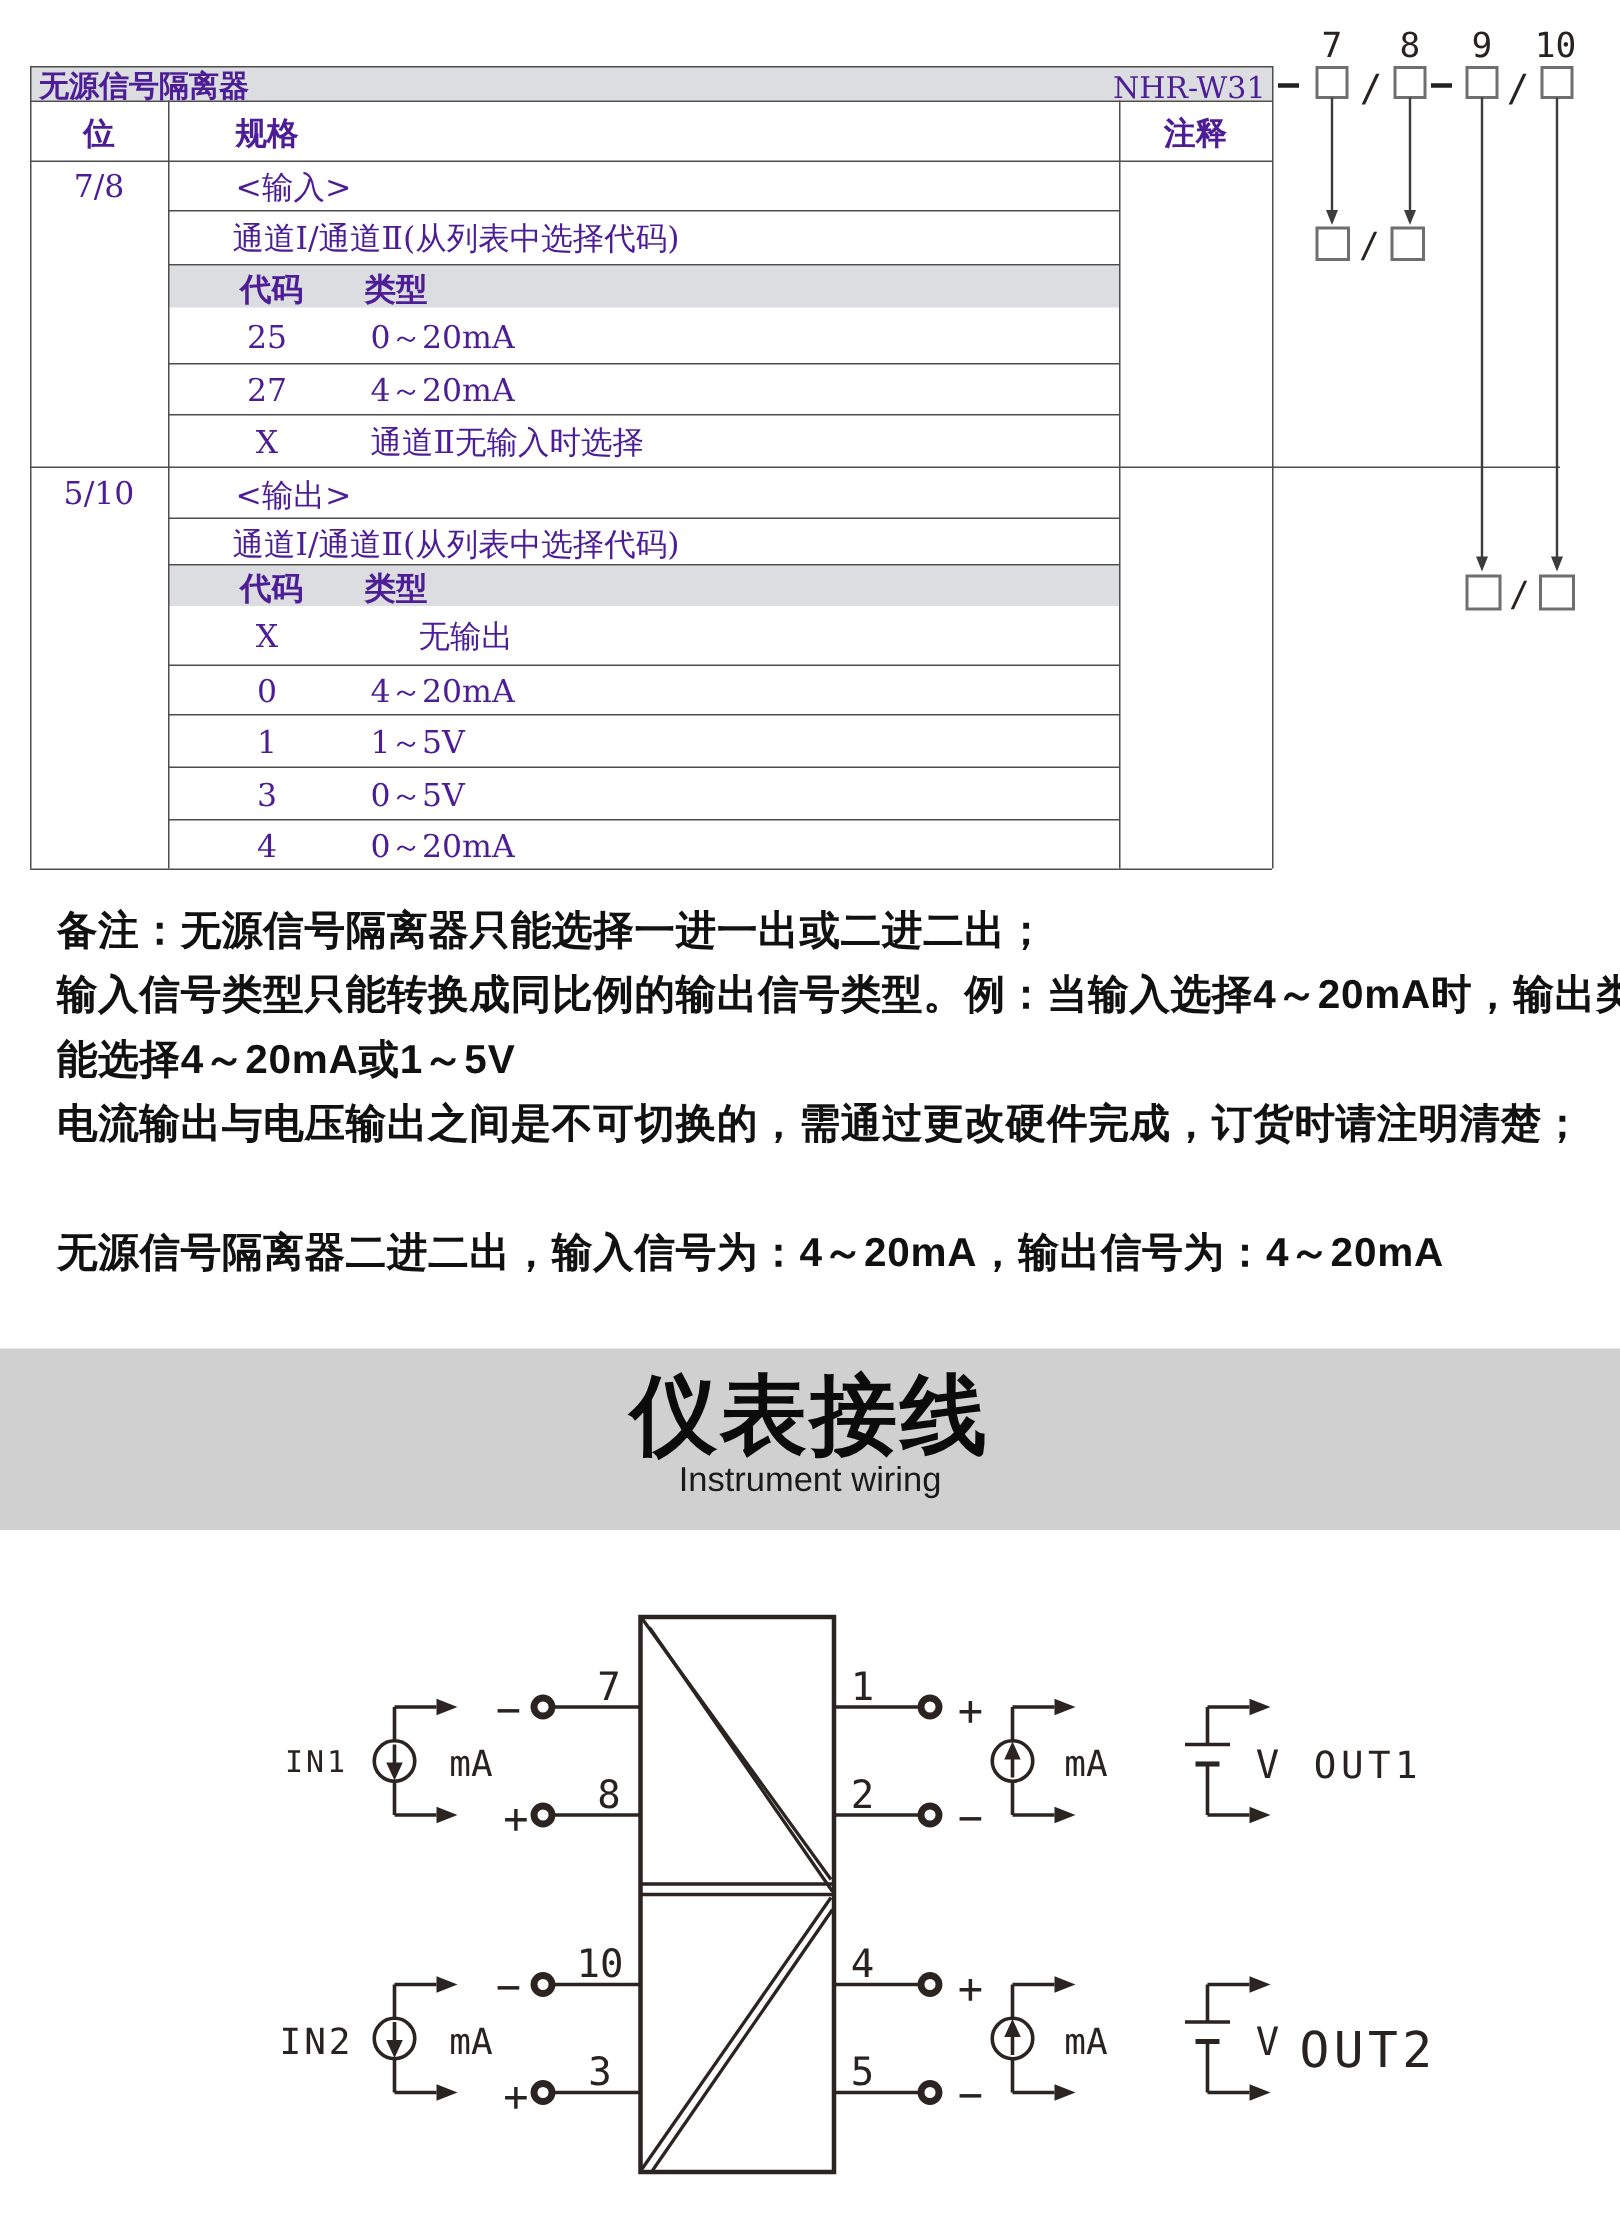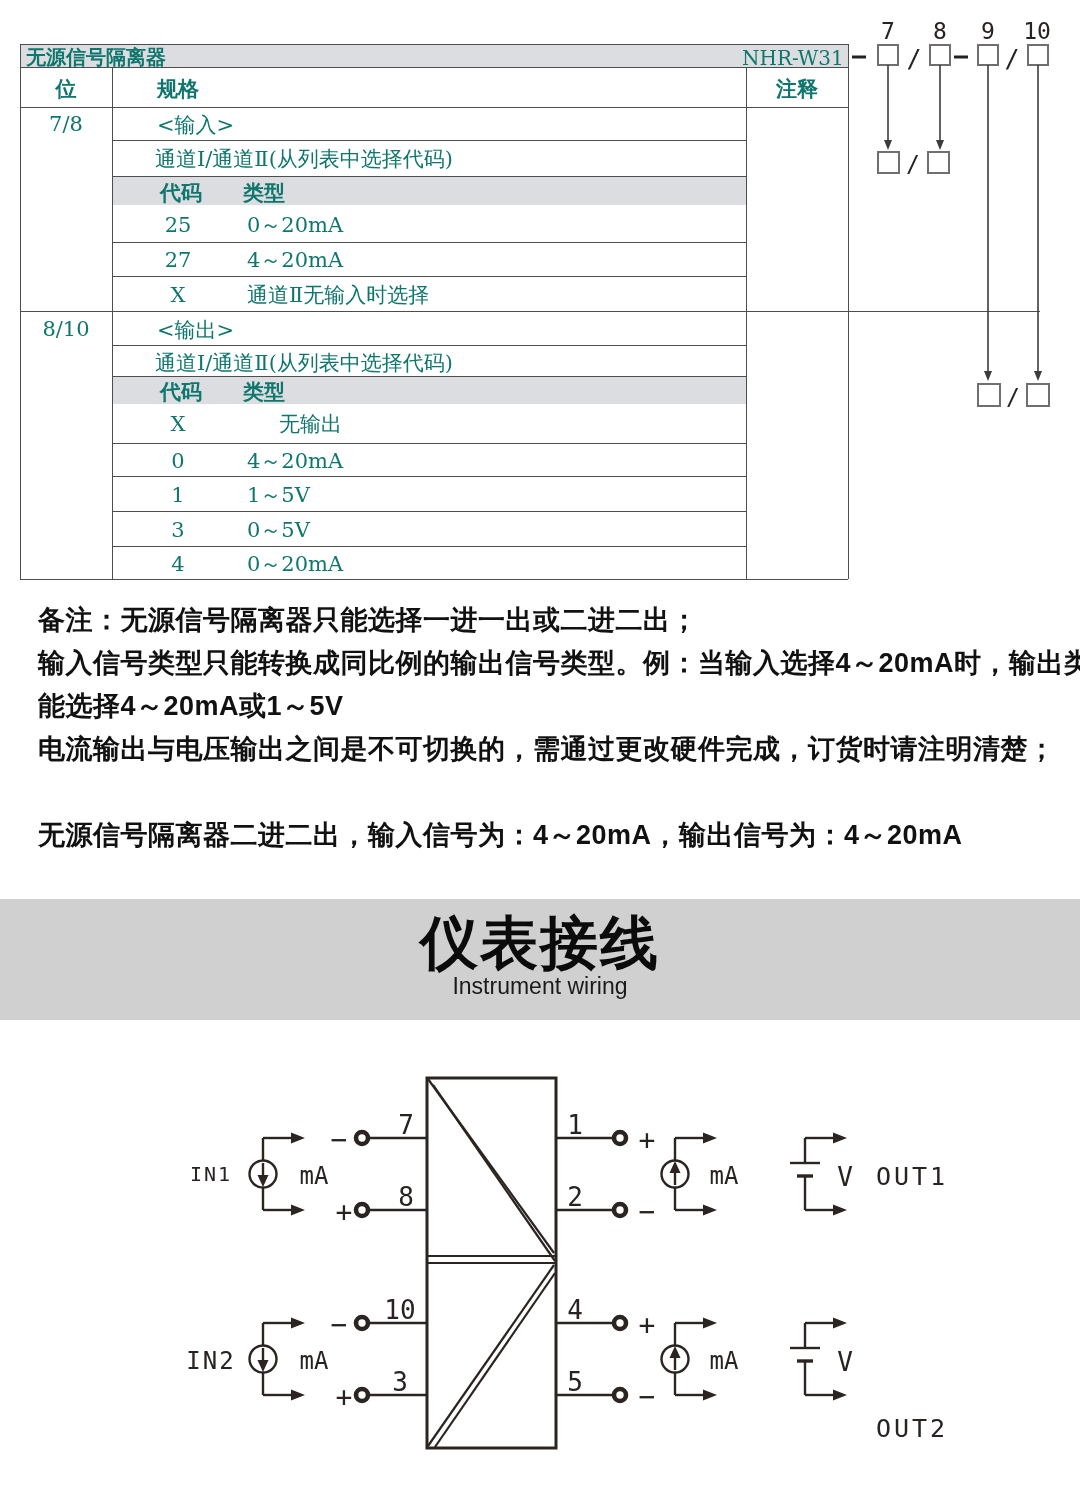--- a/index.html
+++ b/index.html
@@ -1,20 +1,20 @@
 <!DOCTYPE html>
 <html><head>
 <meta charset="utf-8">
 <style>
   html,body{margin:0;padding:0;background:#ffffff;}
   #page{position:relative;width:1080px;height:1493px;background:#fff;overflow:hidden;
         font-family:"Liberation Sans",sans-serif;color:#1c1c1c;}
   
   .st{position:absolute;font-family:"DejaVu Serif","Liberation Serif",serif;font-size:21px;
-      color:#0f766e;white-space:nowrap;line-height:26px;}
+      color:#4c1d95;white-space:nowrap;line-height:26px;}
   .stb{font-weight:bold;}
   .ctr{text-align:center;}
   
   .hl{position:absolute;height:1px;background:#4d4d4d;}
   .vl{position:absolute;width:1px;background:#4d4d4d;}
   .band{position:absolute;background:#dcdde0;}
   
   .mn{position:absolute;font-family:"DejaVu Sans Mono","Liberation Mono",monospace;
       color:#282220;white-space:nowrap;}
   .cx{transform:translateX(-50%);}
@@ -70,21 +70,21 @@
   <span class="st" style="left:155px;top:146px;">通道Ⅰ/通道Ⅱ(从列表中选择代码)</span>
   <span class="st stb" style="left:160px;top:180px;">代码</span>
   <span class="st stb" style="left:243px;top:180px;">类型</span>
   <span class="st ctr" style="left:150px;top:212px;width:56px;">25</span>
   <span class="st" style="left:247px;top:212px;">0～20mA</span>
   <span class="st ctr" style="left:150px;top:247px;width:56px;">27</span>
   <span class="st" style="left:247px;top:247px;">4～20mA</span>
   <span class="st ctr" style="left:150px;top:282px;width:56px;">X</span>
   <span class="st" style="left:247px;top:282px;">通道Ⅱ无输入时选择</span>
 
-  <span class="st ctr" style="left:20px;top:316px;width:92px;">8/10</span>
+  <span class="st ctr" style="left:20px;top:316px;width:92px;">5/10</span>
   <span class="st" style="left:157px;top:317px;">&lt;输出&gt;</span>
   <span class="st" style="left:155px;top:350px;">通道Ⅰ/通道Ⅱ(从列表中选择代码)</span>
   <span class="st stb" style="left:160px;top:379px;">代码</span>
   <span class="st stb" style="left:243px;top:379px;">类型</span>
   <span class="st ctr" style="left:150px;top:411px;width:56px;">X</span>
   <span class="st" style="left:247px;top:411px;margin-left:32px;">无输出</span>
   <span class="st ctr" style="left:150px;top:448px;width:56px;">0</span>
   <span class="st" style="left:247px;top:448px;">4～20mA</span>
   <span class="st ctr" style="left:150px;top:482px;width:56px;">1</span>
   <span class="st" style="left:247px;top:482px;">1～5V</span>
@@ -115,21 +115,21 @@
 
   <span class="mn cx" style="left:211px;top:1162px;font-size:20px;letter-spacing:2px;">IN1</span>
   <span class="mn cx" style="left:211px;top:1347px;font-size:24px;letter-spacing:2px;">IN2</span>
   <span class="mn cx" style="left:314px;top:1162px;font-size:24px;">mA</span>
   <span class="mn cx" style="left:314px;top:1347px;font-size:24px;">mA</span>
   <span class="mn cx" style="left:724px;top:1162px;font-size:24px;">mA</span>
   <span class="mn cx" style="left:724px;top:1347px;font-size:24px;">mA</span>
   <span class="mn cx" style="left:845px;top:1162px;font-size:26px;">V</span>
   <span class="mn cx" style="left:845px;top:1347px;font-size:26px;">V</span>
   <span class="mn cx" style="left:912px;top:1162px;font-size:25px;letter-spacing:3px;">OUT1</span>
-  <span class="mn cx" style="left:912px;top:1414px;font-size:25px;letter-spacing:3px;">OUT2</span>
+  <span class="mn cx" style="left:912px;top:1347px;font-size:33px;letter-spacing:3px;">OUT2</span>
 
   <span class="mn cx" style="left:339px;top:1123px;font-size:28px;">−</span>
   <span class="mn cx" style="left:344px;top:1196px;font-size:28px;">+</span>
   <span class="mn cx" style="left:339px;top:1308px;font-size:28px;">−</span>
   <span class="mn cx" style="left:344px;top:1381px;font-size:28px;">+</span>
   <span class="mn cx" style="left:647px;top:1124px;font-size:28px;">+</span>
   <span class="mn cx" style="left:647px;top:1195px;font-size:28px;">−</span>
   <span class="mn cx" style="left:647px;top:1309px;font-size:28px;">+</span>
   <span class="mn cx" style="left:647px;top:1380px;font-size:28px;">−</span>
 

